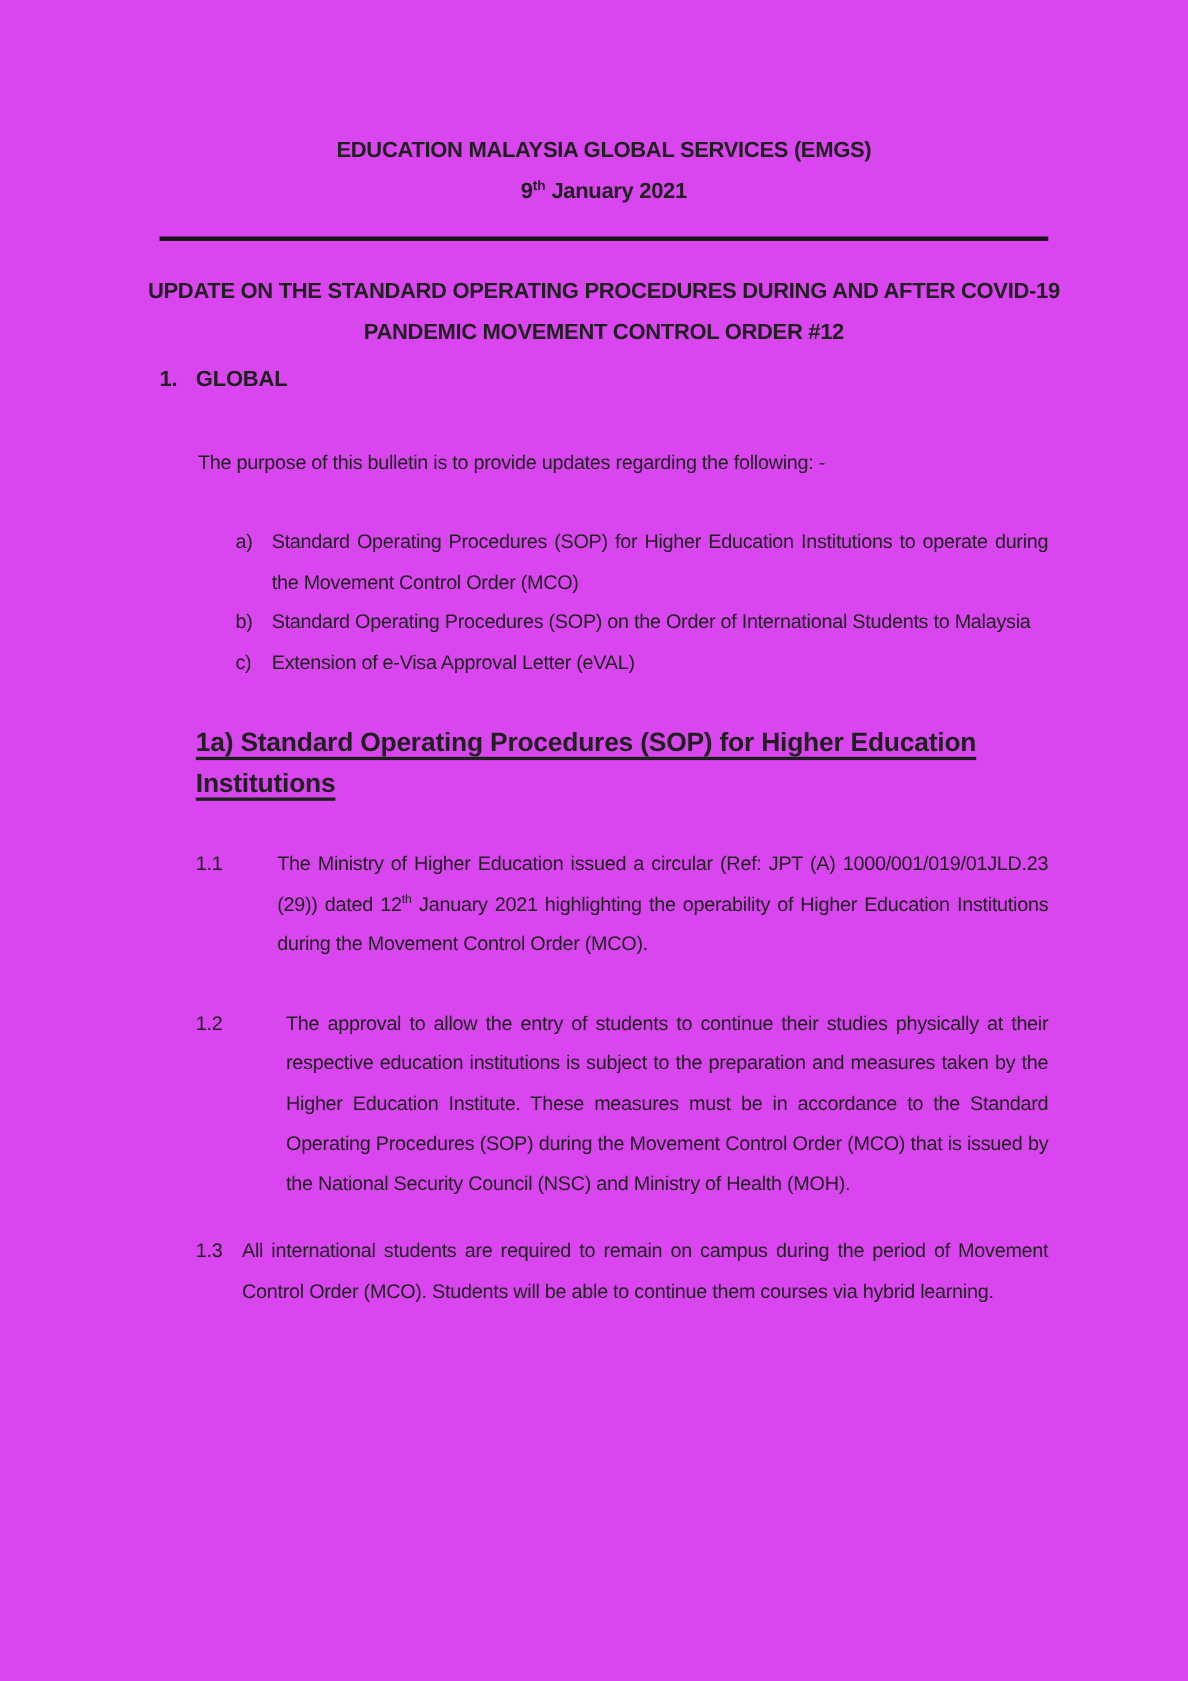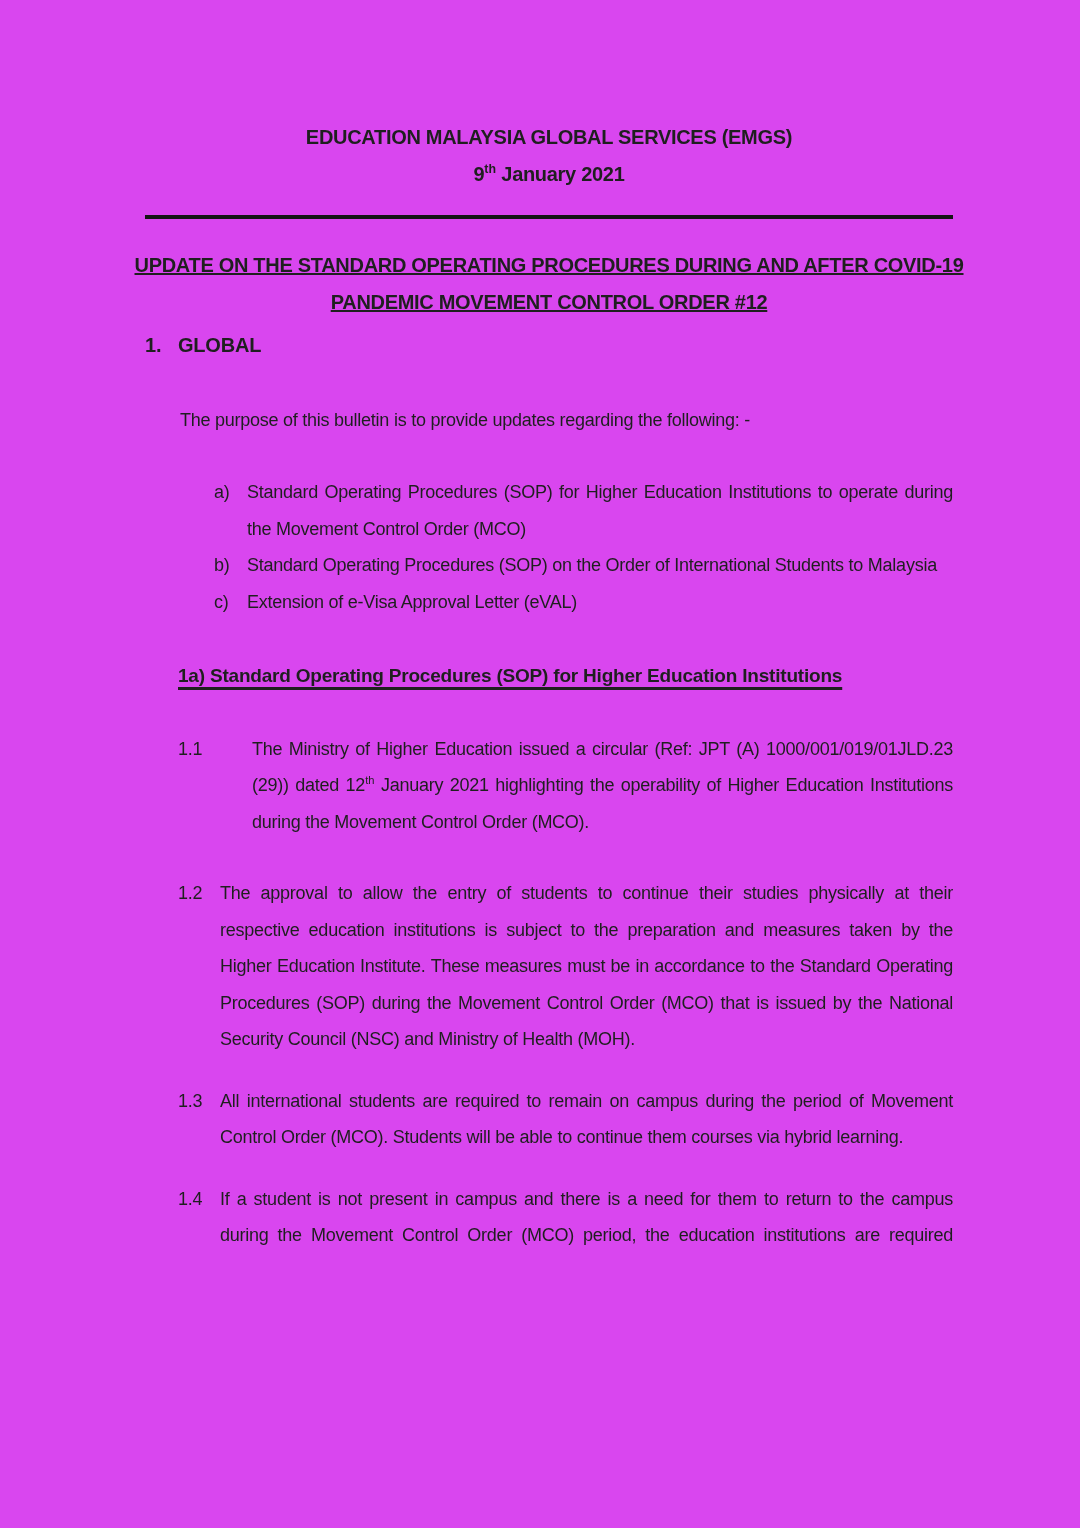--- a/index.html
+++ b/index.html
@@ -41,21 +41,21 @@
   .doc-title {
     margin-top: 28px;
     display: flex;
     flex-direction: column;
     align-items: center;
     font-weight: 700;
     font-size: 20px;
     letter-spacing: -0.3px;
     text-align: center;
   }
-  .doc-title .tline { white-space: nowrap; text-decoration: underline; }
+  .doc-title .tline { white-space: nowrap; }
   .sec-heading {
     display: flex;
     margin-top: 7px;
     font-weight: 700;
     font-size: 20px;
     letter-spacing: -0.2px;
   }
   .sec-heading .sec-num {
     width: 33px;
     flex: none;
@@ -75,41 +75,41 @@
     width: 33px;
     flex: none;
   }
   .alpha-list .li-text {
     flex: 1;
     text-align: justify;
   }
   .subsection-heading {
     margin: 38px 0 0 33px;
     font-weight: 700;
-    font-size: 19px;
+    font-size: 24px;
     letter-spacing: -0.2px;
     text-decoration: underline;
     text-decoration-thickness: 2.5px;
     text-underline-offset: 5px;
   }
   .clause {
     display: flex;
   }
   .clause .clause-num {
     flex: none;
     width: 75px;
     padding-left: 33px;
     box-sizing: border-box;
   }
   .clause .clause-text {
     flex: 1;
     text-align: justify;
   }
   .clause.gap-lg { margin-top: 36px; gap: 32px; }
-  .clause.gap-md { margin-top: 35px; }
+  .clause.gap-md { margin-top: 35px; gap: 40px; }
   .clause.gap-sm { margin-top: 25px; }
   .clause.flush-last .clause-text { text-align-last: justify; }
   p { margin: 0; }
 </style>
 </head>
 <body>
 
 <div class="page">
 
   <header class="doc-header">
@@ -156,18 +156,14 @@
   <div class="clause gap-md">
     <span class="clause-num">1.2</span>
     <p class="clause-text">The approval to allow the entry of students to continue their studies physically at their respective education institutions is subject to the preparation and measures taken by the Higher Education Institute. These measures must be in accordance to the Standard Operating Procedures (SOP) during the Movement Control Order (MCO) that is issued by the National Security Council (NSC) and Ministry of Health (MOH).</p>
   </div>
 
   <div class="clause gap-sm">
     <span class="clause-num">1.3</span>
     <p class="clause-text">All international students are required to remain on campus during the period of Movement Control Order (MCO). Students will be able to continue them courses via hybrid learning.</p>
   </div>
 
-  <div class="clause gap-sm flush-last">
-    <span class="clause-num">1.4</span>
-    <p class="clause-text">If a student is not present in campus and there is a need for them to return to the campus during the Movement Control Order (MCO) period, the education institutions are required</p>
-  </div>
 
 </div>
 
 </body></html>

